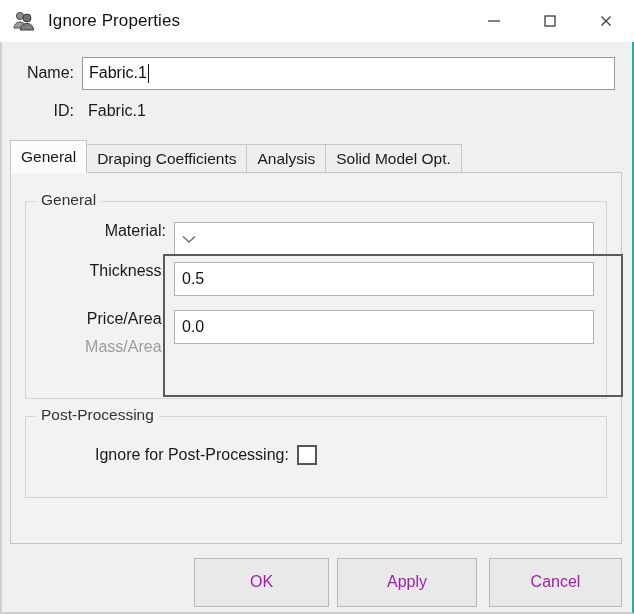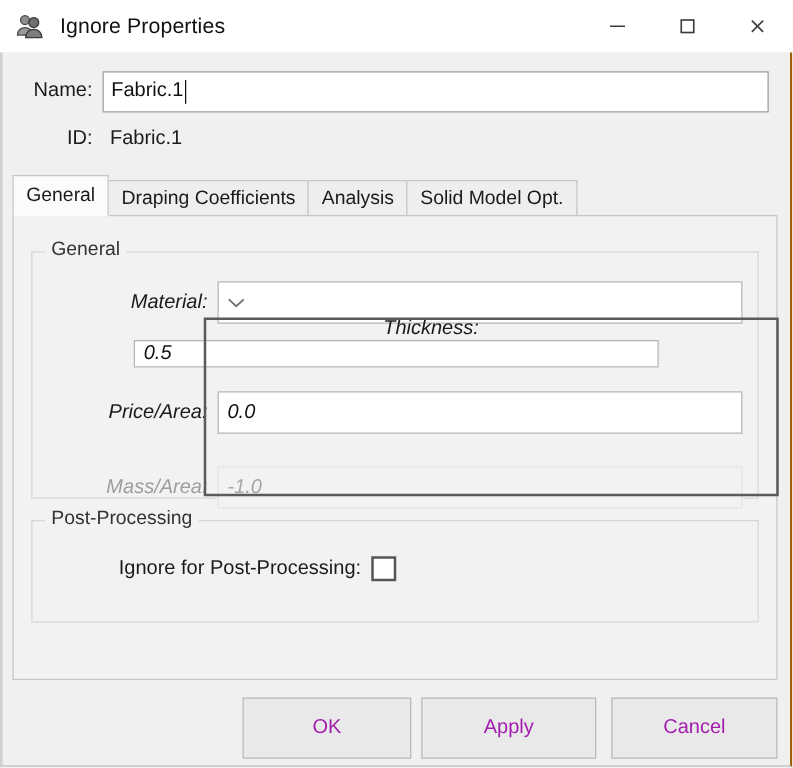--- a/index.html
+++ b/index.html
@@ -59,21 +59,21 @@
   }
 
   
   .dlg-body {
     position: absolute;
     left: 0; top: 42px;
     width: 634px;
     height: 572px;
     background: #f0f0f0;
     border-left: 2px solid #cfcfcf;
-    border-right: 2px solid #a16207;
+    border-right: 2px solid #14b8a6;
     border-bottom: 2px solid #cfcfcf;
     box-sizing: border-box;
   }
 
   
   .name-row {
     position: absolute;
     left: 0; top: 14px;
     width: 634px;
     height: 34px;
@@ -187,22 +187,20 @@
   #group-general { left: 14px; top: 28px; width: 582px; height: 198px; }
   #group-post    { left: 14px; top: 243px; width: 582px; height: 82px; }
 
   
   .field-row {
     position: absolute;
     left: 0;
     width: 582px;
     height: 40px;
     display: flex;
-    align-items: center;
-    font-style: italic;
   }
   .field-label {
     width: 148px;
     text-align: right;
     padding-right: 8px;
     box-sizing: border-box;
     font-size: 16px;
     color: #1a1a1a;
   }
   .field-label.disabled { color: #9d9d9d; }
@@ -350,39 +348,36 @@
           <span class="field-label">Material:</span>
           <div class="field-ctrl combo">
             <span class="chevron">
               <svg width="14" height="9" viewBox="0 0 14 9">
                   <polyline points="1,1.5 7,7 13,1.5" fill="none" stroke="#6d6d6d" stroke-width="1.4"></polyline>
                 </svg>
             </span>
           </div>
         </div>
 
-        <div class="field-row" style="top:52px;flex-direction:column;">
+        <div class="field-row" style="top:60px;">
           <span class="field-label">Thickness:</span>
           <div class="field-ctrl">
             <span>0.5</span>
           </div>
         </div>
 
         <div class="field-row" style="top:108px;">
           <span class="field-label">Price/Area:</span>
           <div class="field-ctrl">
             <span>0.0</span>
           </div>
         </div>
 
-        <div class="field-row" style="top:168px;">
+        <div class="field-row" style="top:136px;">
           <span class="field-label disabled">Mass/Area:</span>
-          <div class="field-ctrl disabled">
-            <span>-1.0</span>
-          </div>
         </div>
 
         <div id="highlight-box"></div>
       </div>
 
       <div class="group" id="group-post">
         <span class="group-title">Post-Processing</span>
         <div class="checkbox-row">
           <span>Ignore for Post-Processing:</span>
           <span class="checkbox"></span>

